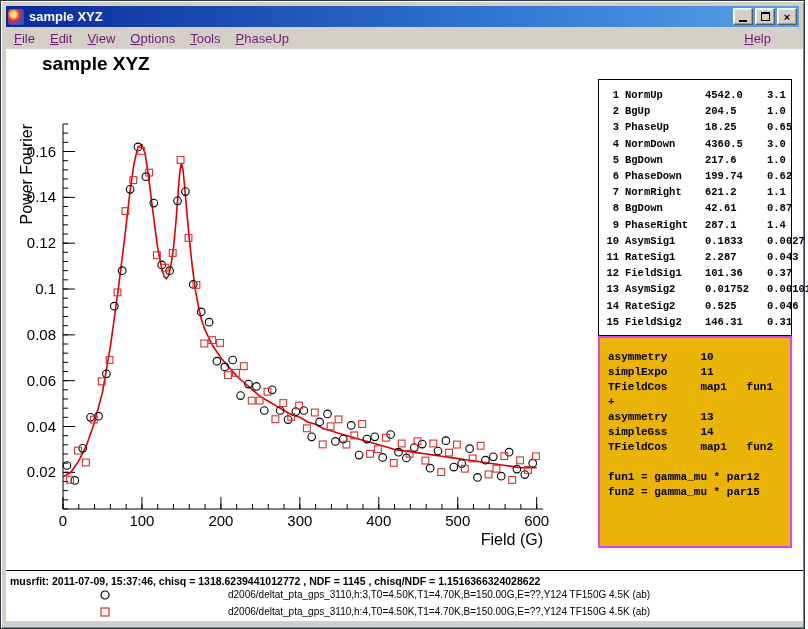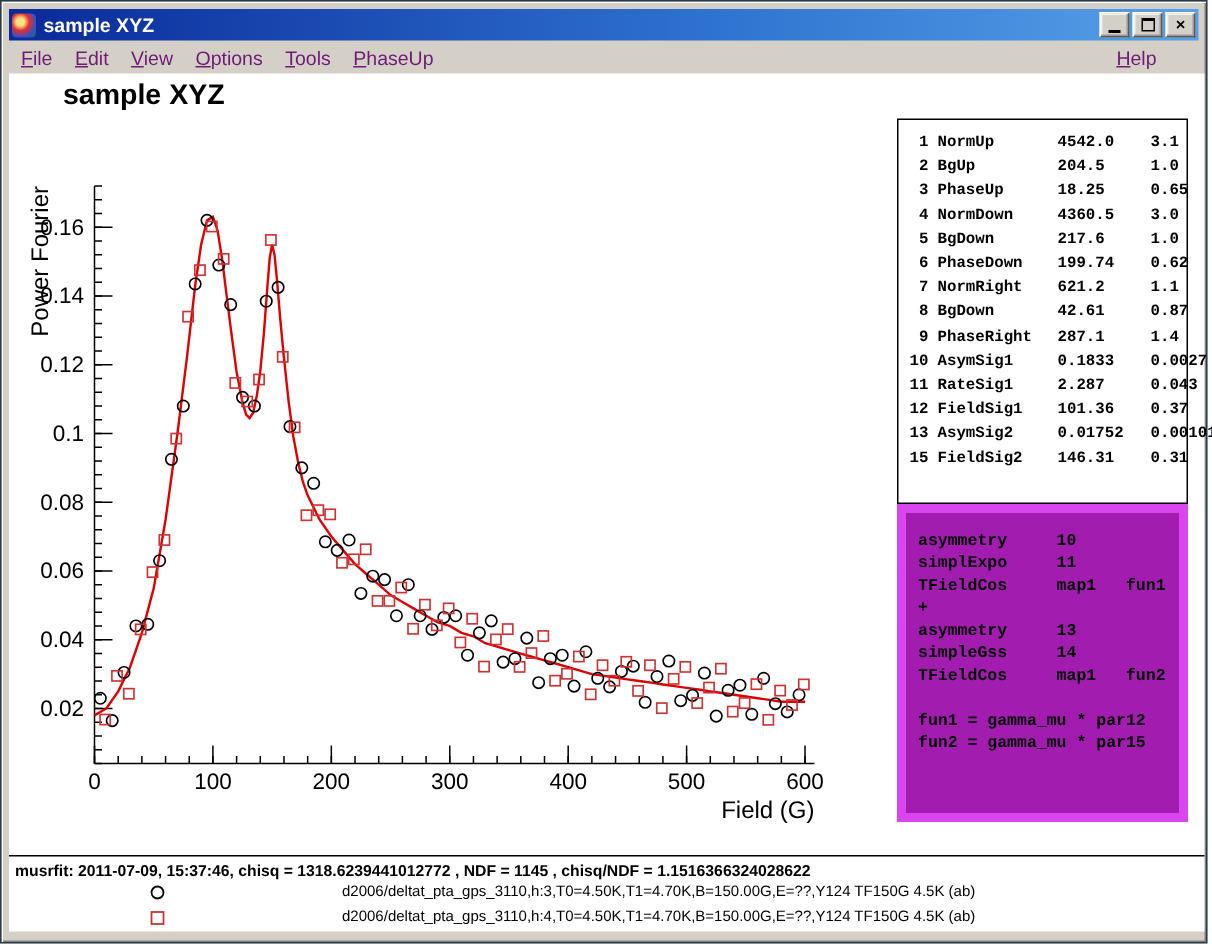--- a/index.html
+++ b/index.html
@@ -27,22 +27,22 @@
   .canvas{position:absolute;left:5px;top:48px;width:797px;height:572px;background:#ffffff;}
   .canvas-title{position:absolute;left:36px;top:4px;font-weight:bold;font-size:19px;color:#000;}
   .plot-svg{position:absolute;left:0;top:58px;}
   .tick-label{font:15px "Liberation Sans",sans-serif;fill:#000;}
   .axis-title{font:16px "Liberation Sans",sans-serif;fill:#000;}
   .param-box{position:absolute;left:592px;top:30px;width:194px;height:257px;border:1px solid #000;
     padding:7px 4px;background:#fff;}
   .param-row{display:grid;grid-template-columns:16px 74px 56px 1fr;column-gap:6px;
     font:bold 10.5px "Liberation Mono",monospace;line-height:16.2px;color:#000;}
   .param-no{text-align:right;}
-  .theory-box{position:absolute;left:592px;top:287px;width:194px;height:212px;border:6px solid #d946ef;
-    padding:12px 8px 0 8px;background:#a21caf;}
+  .theory-box{position:absolute;left:592px;top:287px;width:194px;height:212px;border:2px solid #d946ef;
+    padding:12px 8px 0 8px;background:#eab308;}
   .theory-line{font:bold 11px "Liberation Mono",monospace;line-height:15px;color:#000;white-space:pre;}
   .footer-divider{position:absolute;left:0;top:521px;width:797px;border-top:1px solid #000;height:0;}
   .footer-info{position:absolute;left:4px;top:526px;font:bold 10.5px "Liberation Sans",sans-serif;color:#000;white-space:nowrap;}
   .legend-row{position:absolute;left:0;width:100%;height:16px;}
   .legend-marker{position:absolute;left:92px;top:1px;}
   .legend-label{position:absolute;left:222px;top:2px;font:10px "Liberation Sans",sans-serif;color:#000;white-space:nowrap;}
 </style>
 </head>
 <body>
 
@@ -382,20 +382,26 @@
           <span>101.36</span>
           <span>0.37</span>
         </div>
         <div class="param-row">
           <span class="param-no">13</span>
           <span>AsymSig2</span>
           <span>0.01752</span>
           <span>0.00101</span>
         </div>
         <div class="param-row">
+          <span class="param-no">14</span>
+          <span>RateSig2</span>
+          <span>0.525</span>
+          <span>0.046</span>
+        </div>
+        <div class="param-row">
           <span class="param-no">15</span>
           <span>FieldSig2</span>
           <span>146.31</span>
           <span>0.31</span>
         </div>
       </div>
     <div class="theory-box">
         <div class="theory-line">asymmetry     10</div>
         <div class="theory-line">simplExpo     11</div>
         <div class="theory-line">TFieldCos     map1   fun1</div>

